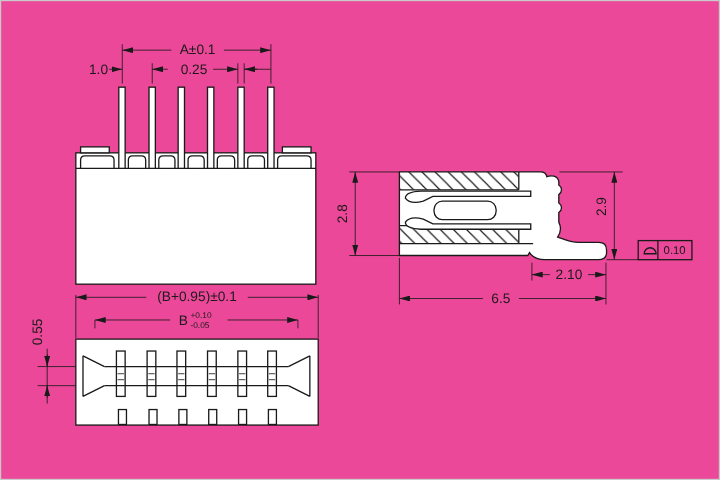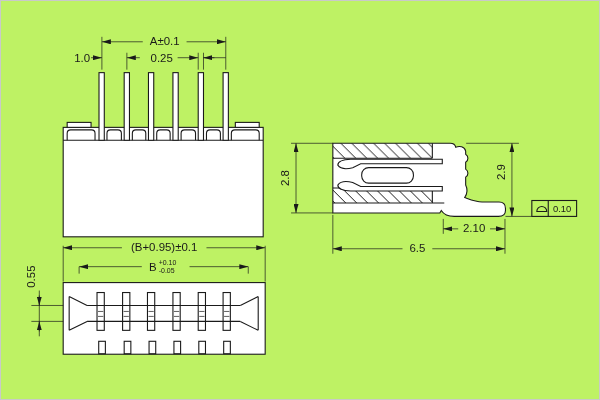--- a/index.html
+++ b/index.html
@@ -1,16 +1,16 @@
 <!DOCTYPE html>
 <html><head>
 <meta charset="utf-8">
 <style>
   html,body{margin:0;padding:0;background:#ffffff;}
-  .sheet{width:600px;height:400px;box-sizing:border-box;border:1px solid #c9c9c9;background:#bef264;}
+  .sheet{width:600px;height:400px;box-sizing:border-box;border:1px solid #c9c9c9;background:#ec4899;}
   svg{display:block;width:100%;height:100%;}
   text{font-family:"Liberation Sans","DejaVu Sans",sans-serif;fill:#1a1a1a;}
   .dim{font-size:11.5px;}
   .tol{font-size:7px;}
   .fcf{font-size:9.5px;}
   .outline{fill:#ffffff;stroke:#1a1a1a;stroke-width:1.1;}
   .thick{fill:none;stroke:#1a1a1a;stroke-width:1.1;}
   .thin{fill:none;stroke:#1a1a1a;stroke-width:0.7;}
   .hatchfill{fill:url(#hatch);stroke:none;}
 </style>

